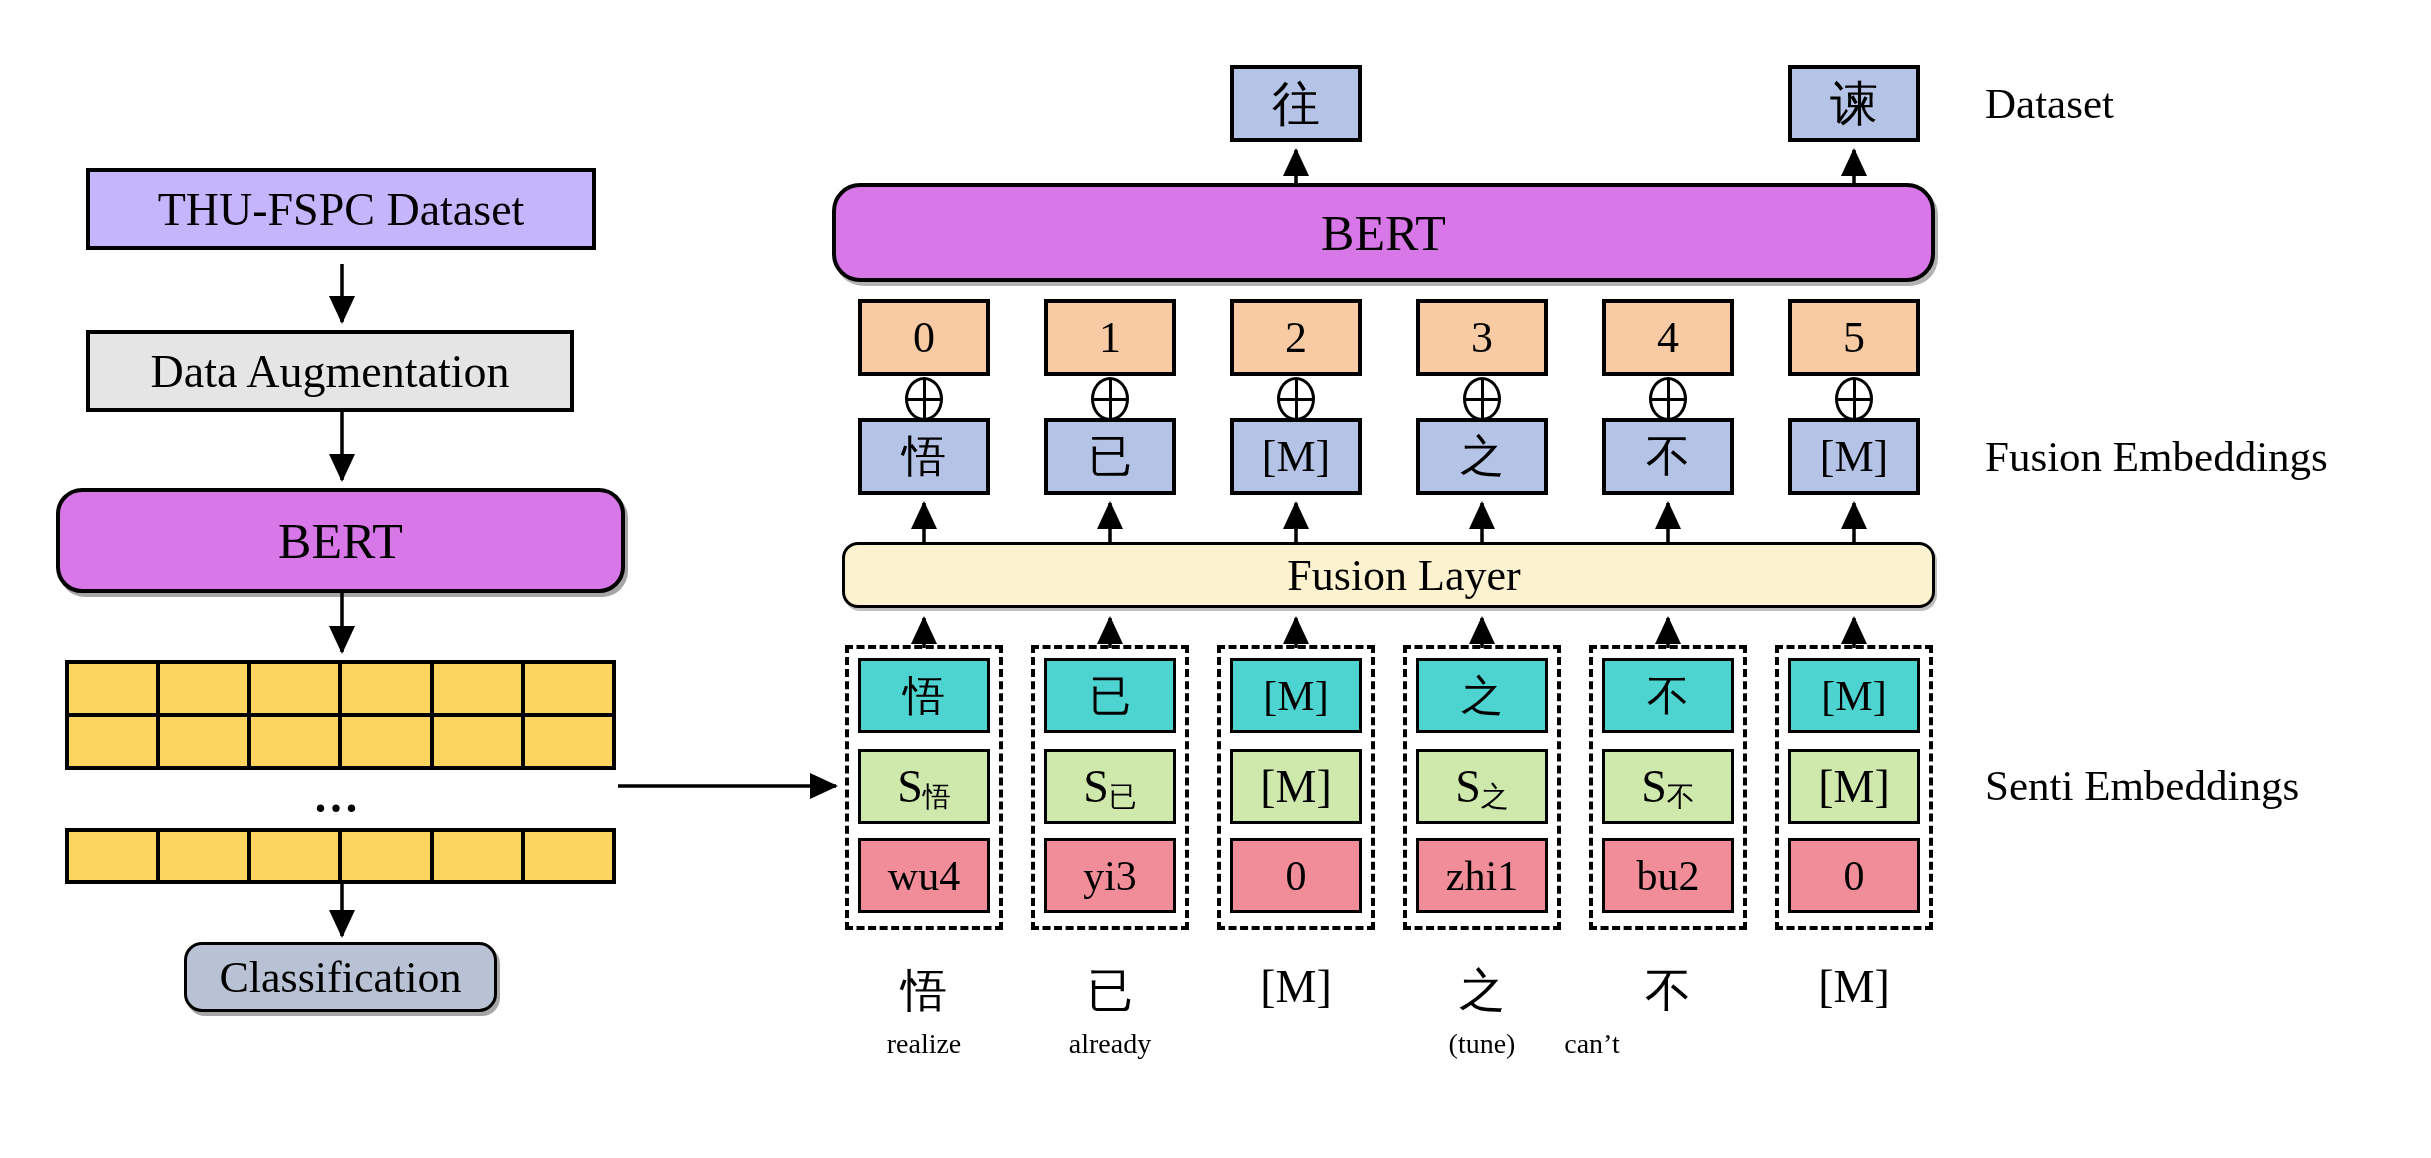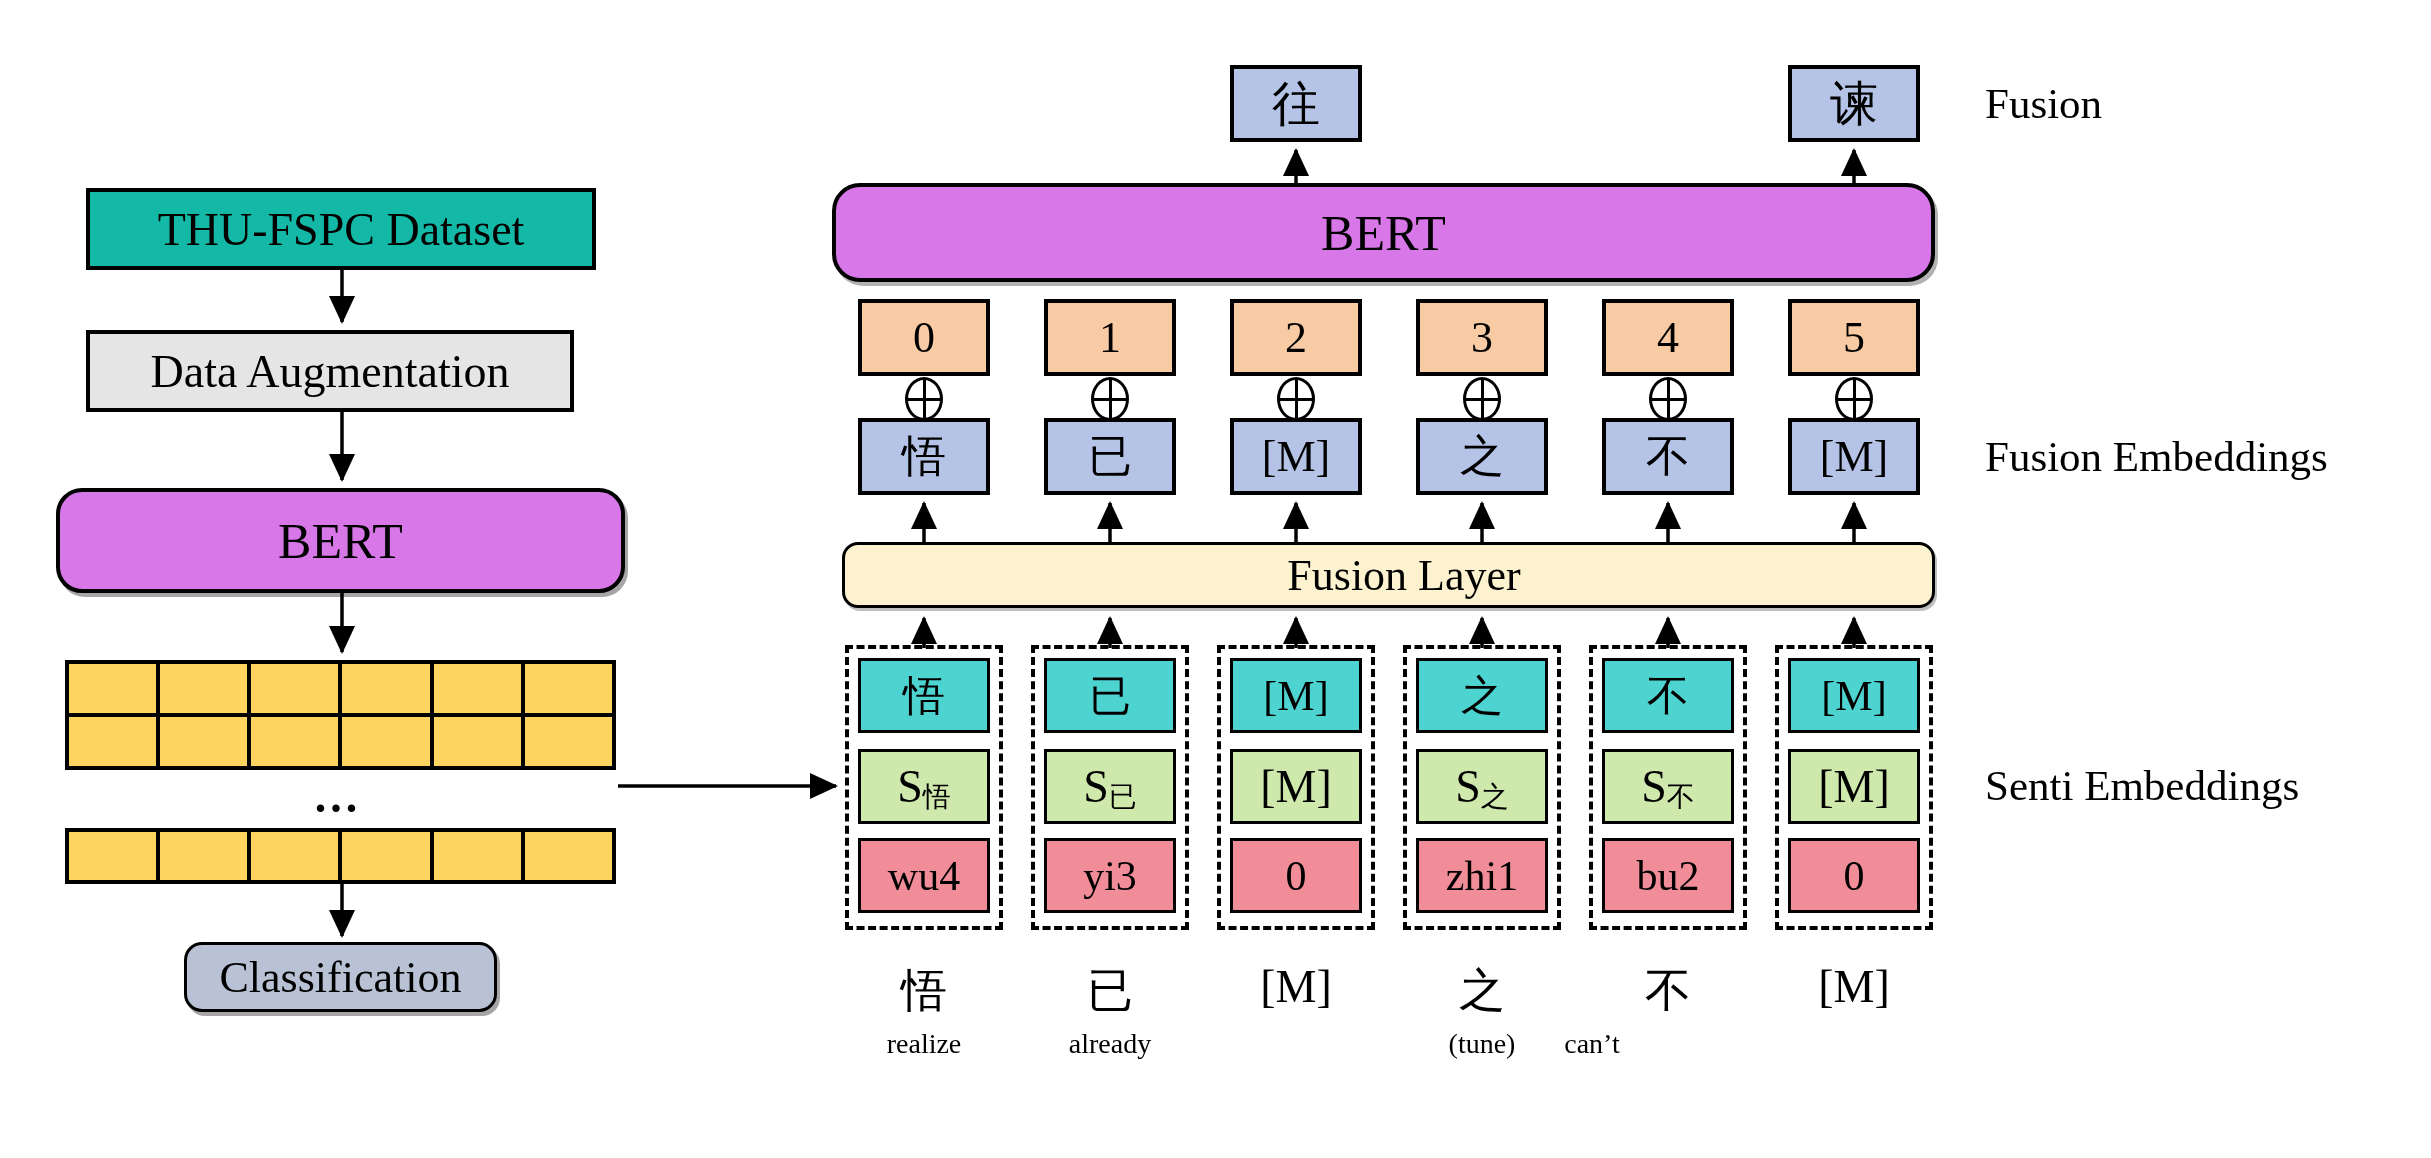--- a/index.html
+++ b/index.html
@@ -5,21 +5,21 @@
   html,body{margin:0;padding:0;background:#ffffff;}
   #canvas{
     position:relative;width:2431px;height:1158px;background:#ffffff;
     font-family:"Liberation Serif","DejaVu Serif",serif;color:#000;overflow:hidden;
   }
   .layer{position:absolute;left:0;top:0;z-index:1;}
   .box{position:absolute;box-sizing:border-box;display:flex;align-items:center;justify-content:center;z-index:2;}
 
   
   .rectbox{border:4px solid #000;font-size:46px;}
-  #dataset-box{left:86px;top:188px;width:510px;height:82px;background:#14b8a6;}
+  #dataset-box{left:86px;top:168px;width:510px;height:82px;background:#c4b5fd;}
   #augment-box{left:86px;top:330px;width:488px;height:82px;background:#e5e5e5;}
   #bert-left-box{left:56px;top:488px;width:569px;height:105px;background:#d878e8;
     border:4px solid #000;border-radius:26px;font-size:50px;box-shadow:3px 4px 0 rgba(0,0,0,0.35);}
   #classification-box{left:184px;top:942px;width:313px;height:70px;background:#b9c2d4;
     border:3px solid #000;border-radius:18px;font-size:44px;box-shadow:3px 4px 0 rgba(0,0,0,0.35);}
   .matrix{position:absolute;left:65px;width:547px;background:#fcd45f;border:2px solid #000;
     display:grid;grid-template-columns:repeat(6,1fr);z-index:2;box-sizing:content-box;}
   #matrix-top{top:660px;height:106px;grid-template-rows:repeat(2,1fr);}
   #matrix-bottom{top:828px;height:52px;grid-template-rows:1fr;}
   .matrix>div{border:2px solid #000;}
@@ -312,17 +312,17 @@
   <div class="btok t4">不</div>
   <div class="btok t5">[M]</div>
 
   <div class="gloss g0">realize</div>
   <div class="gloss g1">already</div>
   <div class="gloss g2"></div>
   <div class="gloss g3">(tune)</div>
   <div class="gloss g4">can’t</div>
   <div class="gloss g5"></div>
 
-  <div class="side-label" id="lbl-outputs">Fusion</div>
+  <div class="side-label" id="lbl-outputs">Dataset</div>
   <div class="side-label" id="lbl-fusion">Fusion Embeddings</div>
   <div class="side-label" id="lbl-senti">Senti Embeddings</div>
 
 </div>
 
 </body></html>

